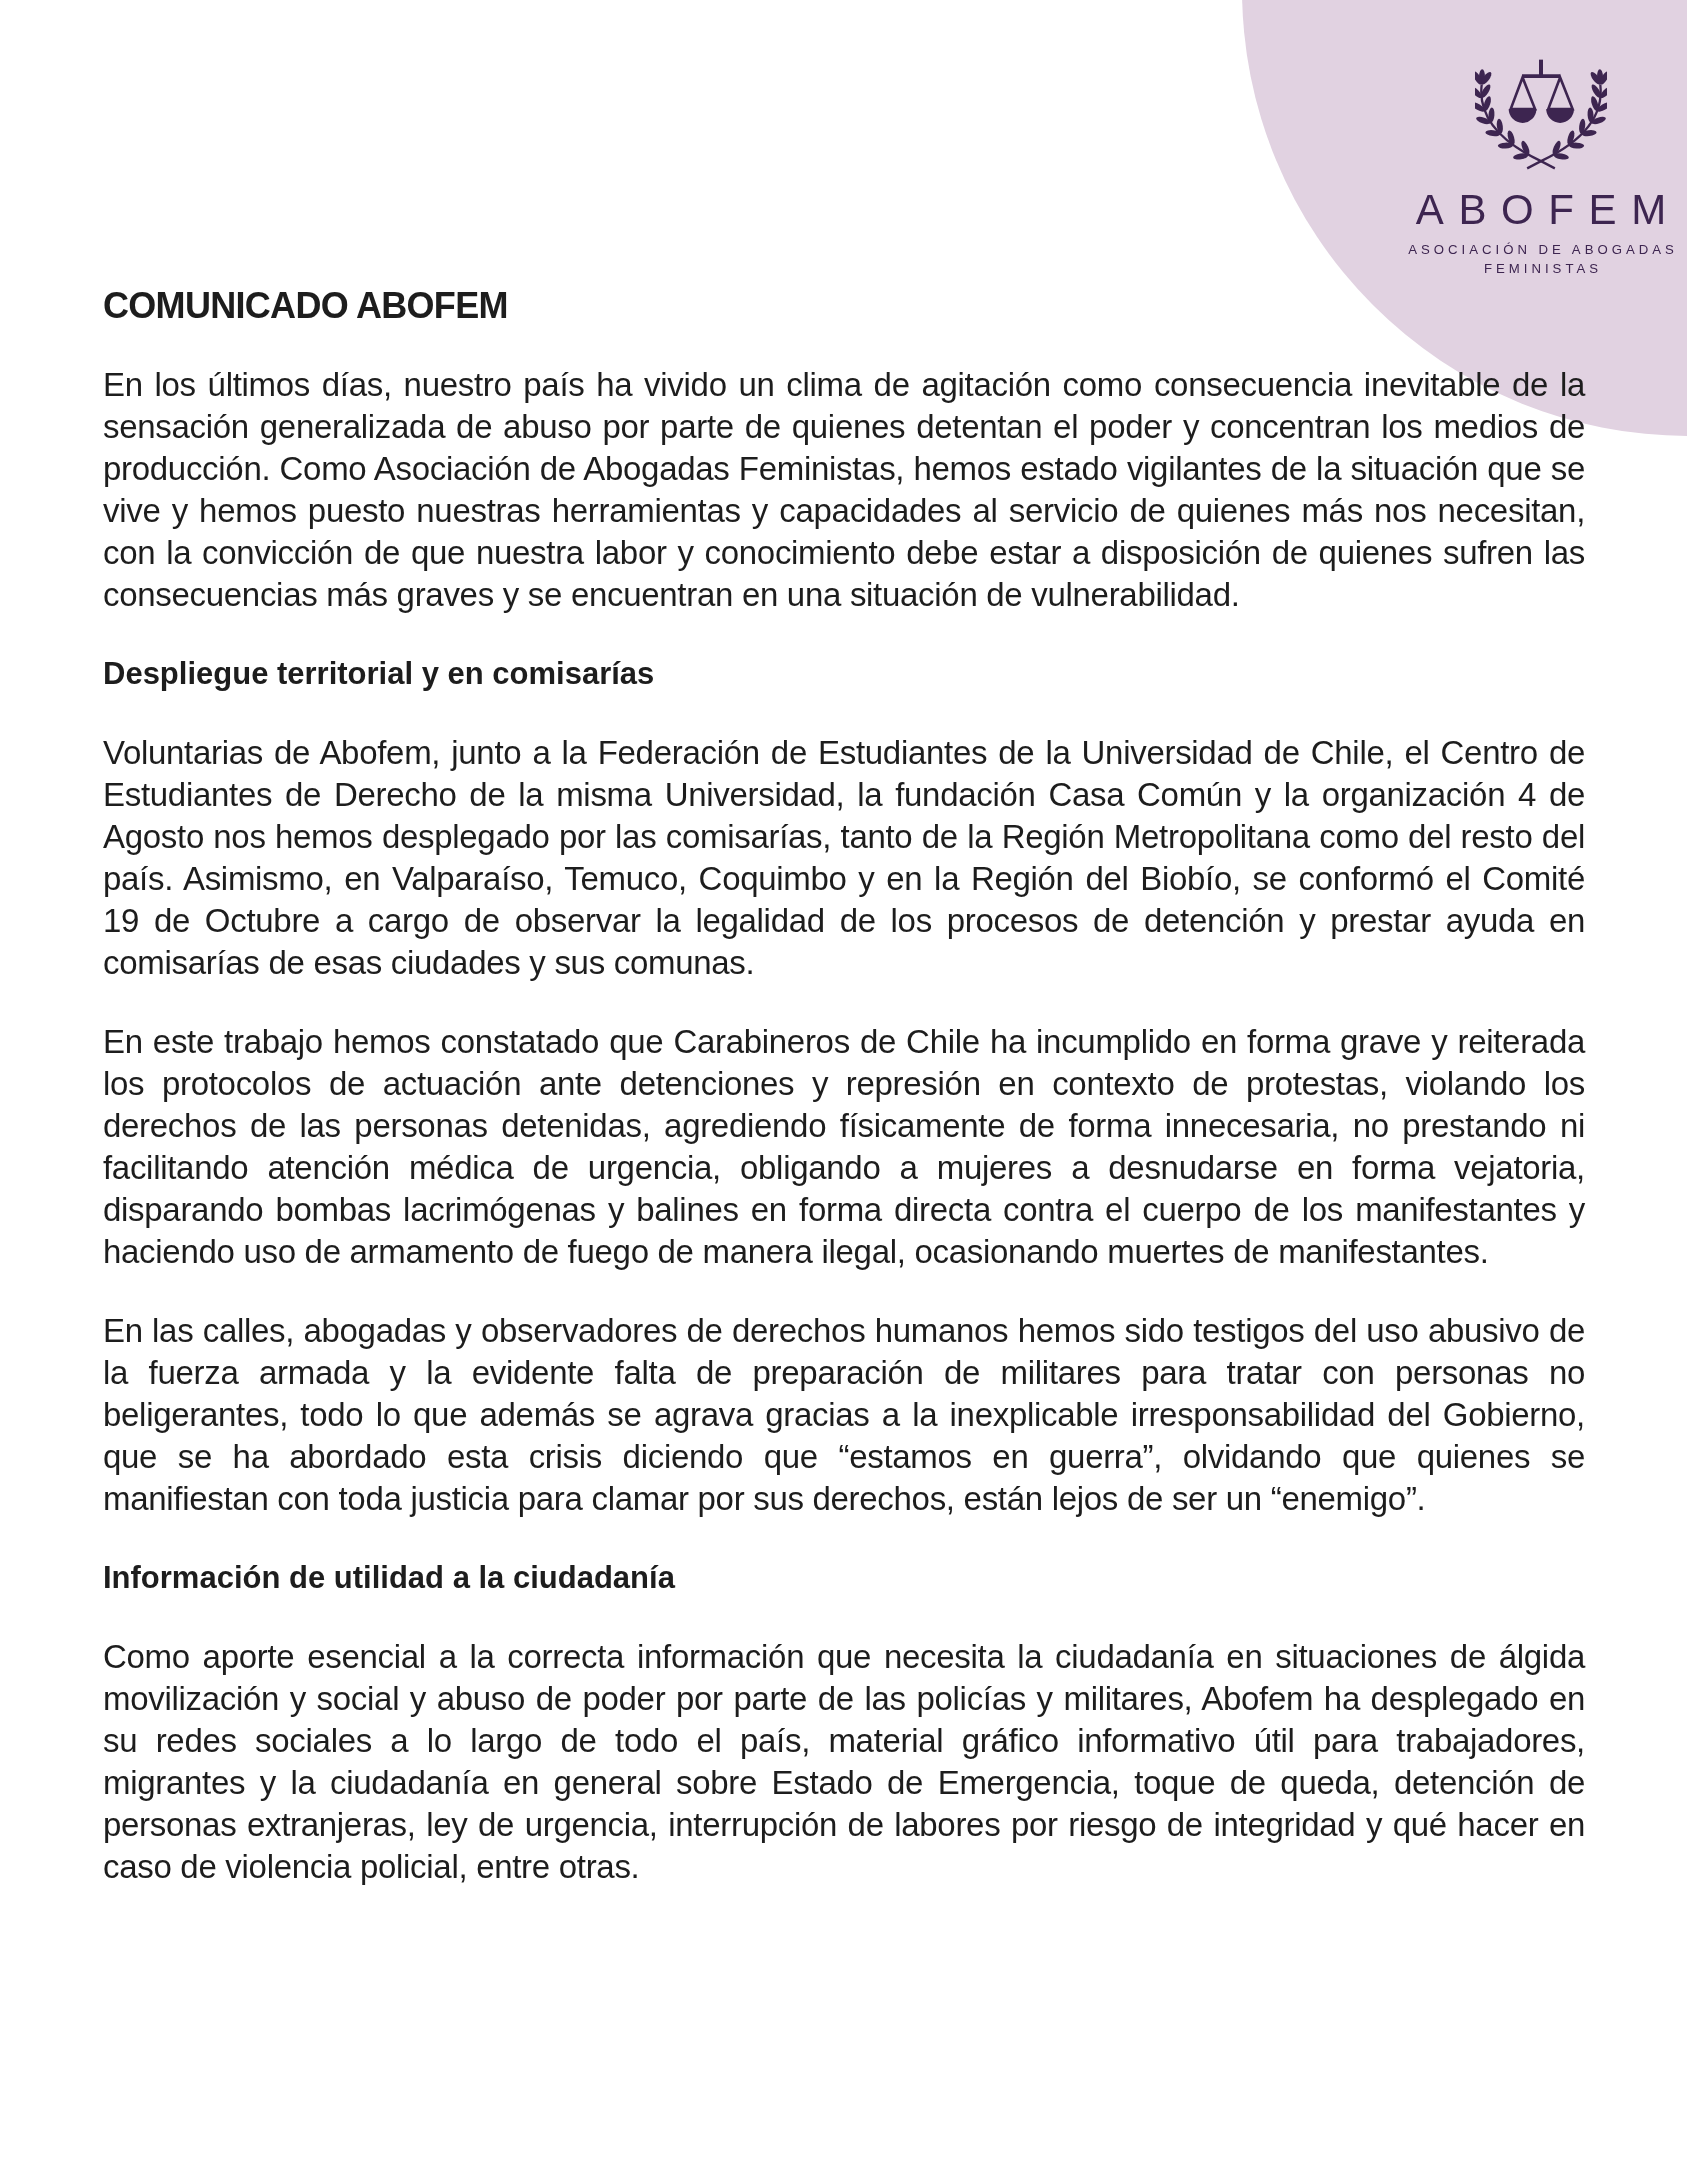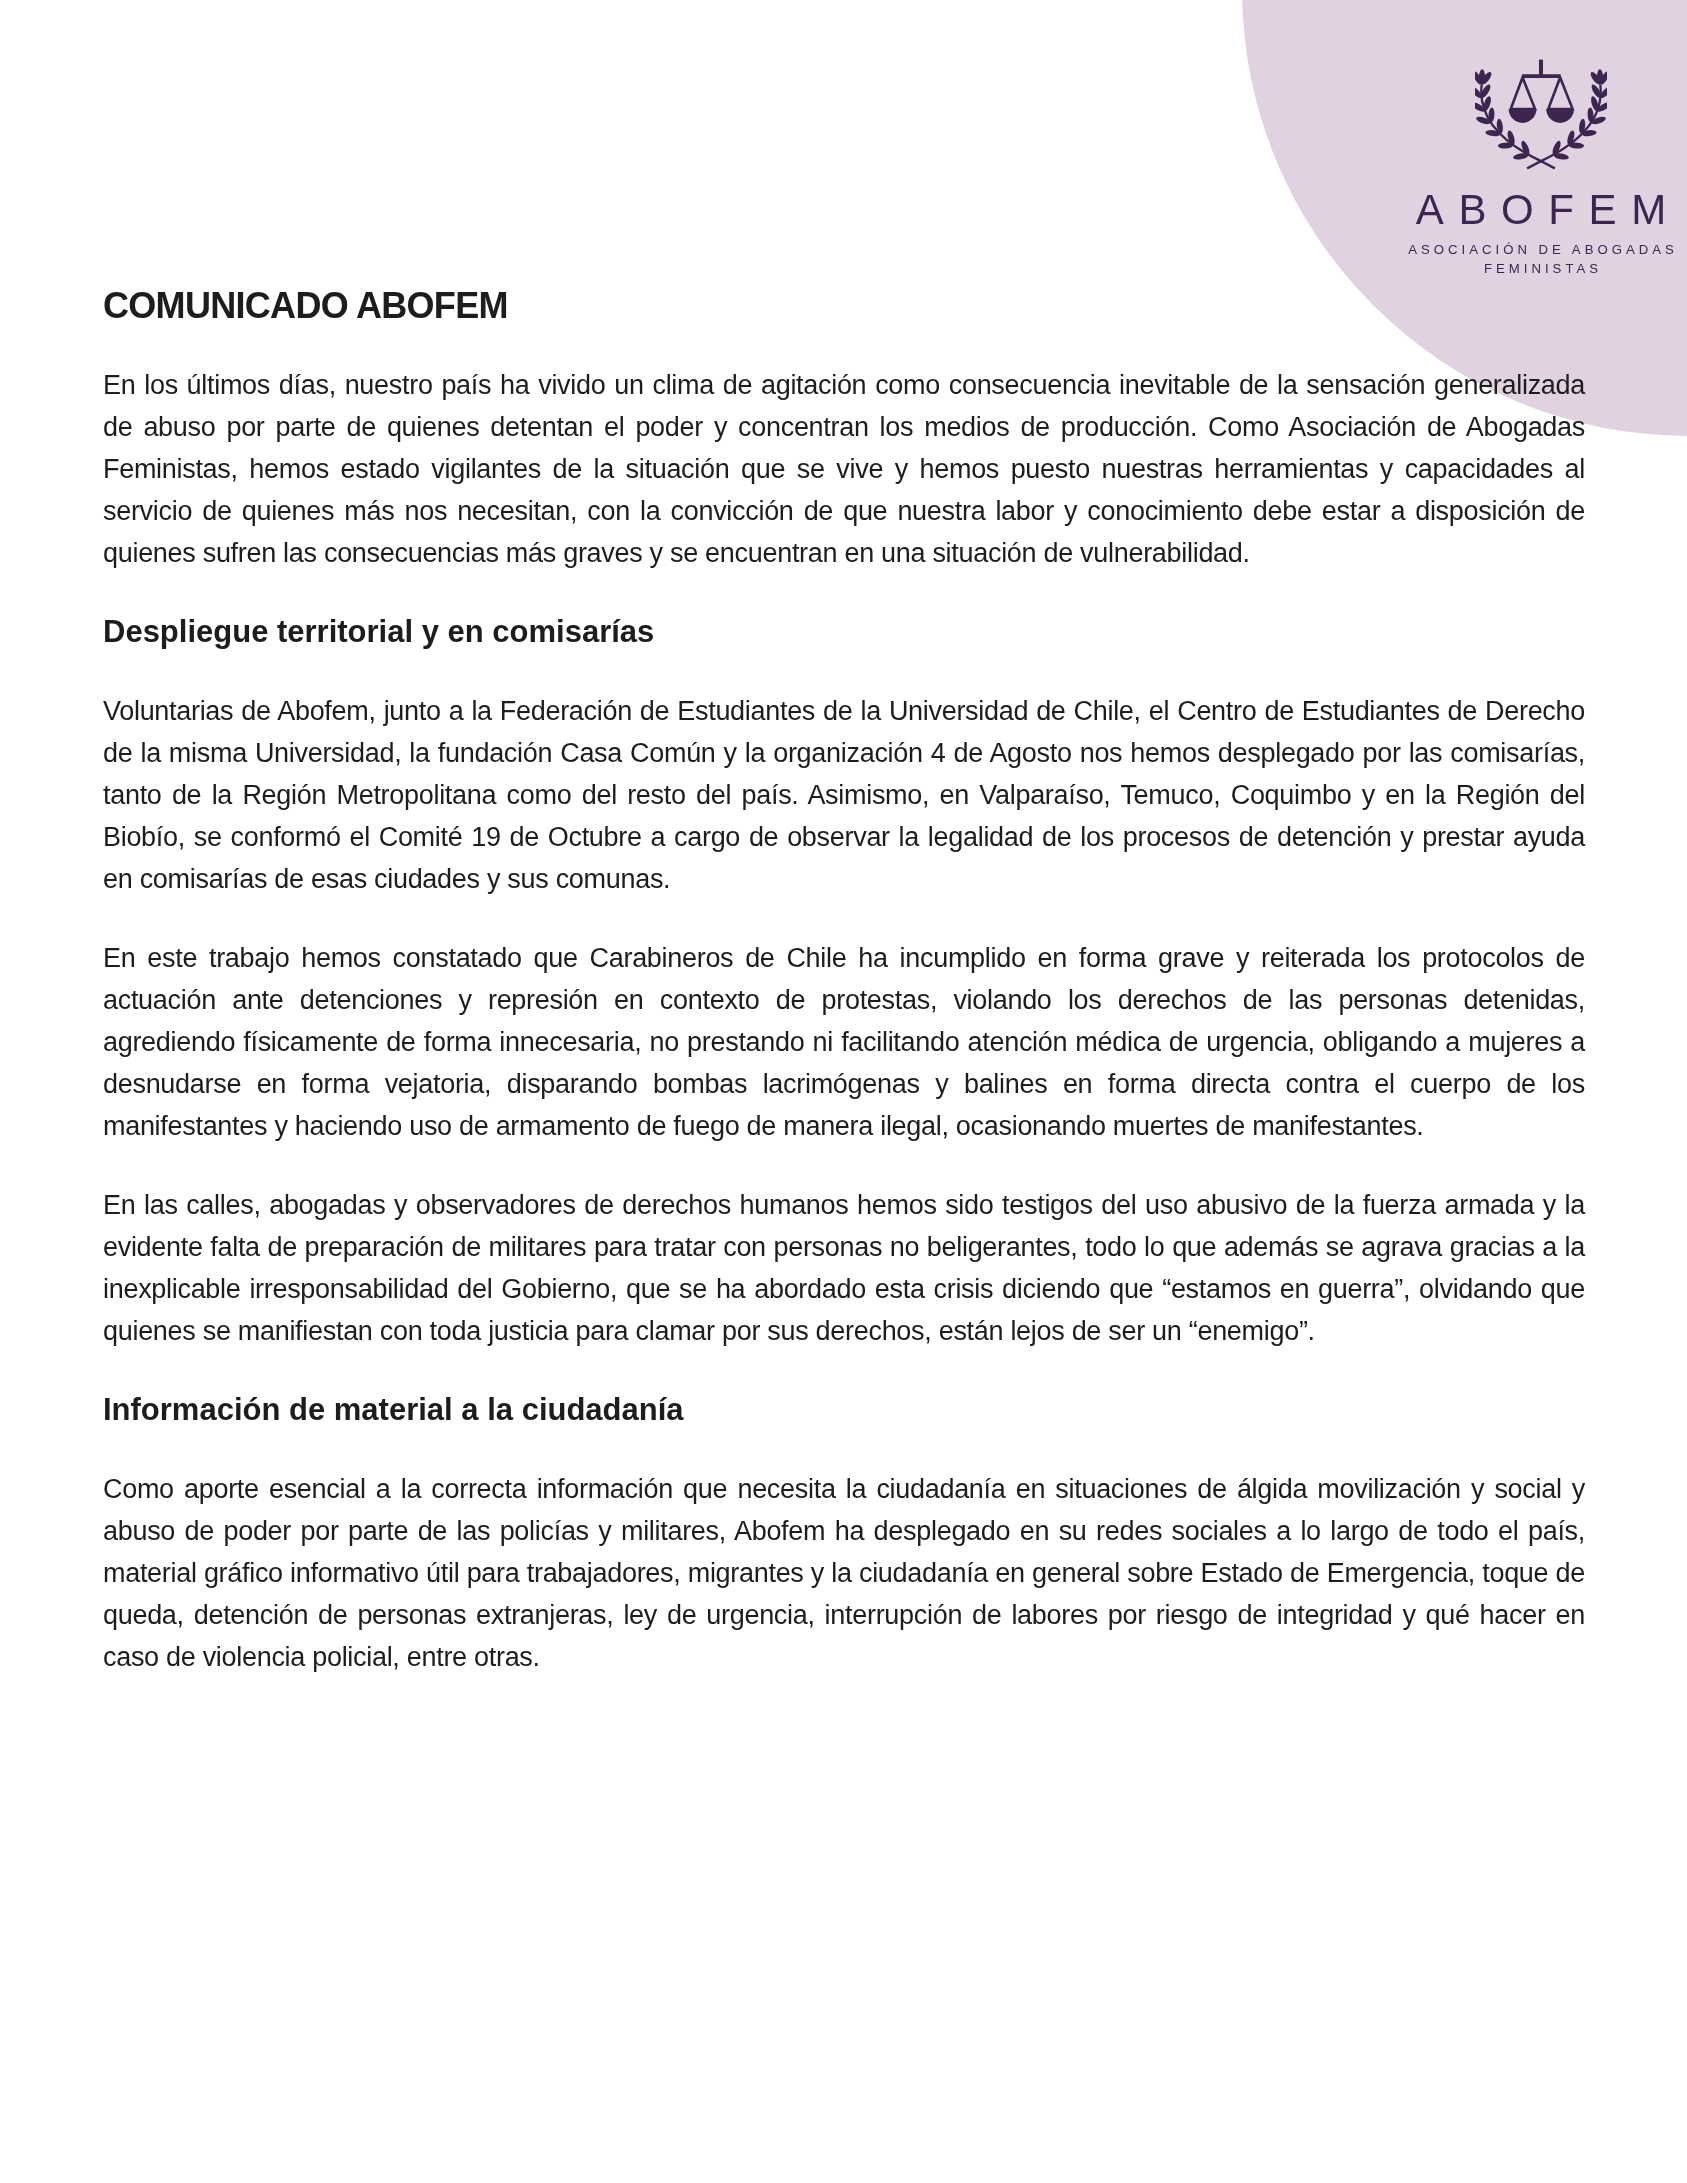--- a/index.html
+++ b/index.html
@@ -64,21 +64,21 @@
     letter-spacing: -0.7px;
   }
   h2.section-heading {
     margin: 16px 0 37px 0;
     font-size: 31px;
     line-height: 42px;
     font-weight: bold;
   }
   p.body-par {
     margin: 0 0 37px 0;
-    font-size: 27px;
+    font-size: 33px;
     line-height: 42px;
     text-align: justify;
     letter-spacing: -0.3px;
   }
 </style>
 </head>
 <body>
 
 <div class="page">
 
@@ -154,20 +154,20 @@
     <p class="body-par">En los últimos días, nuestro país ha vivido un clima de agitación como consecuencia inevitable de la sensación generalizada de abuso por parte de quienes detentan el poder y concentran los medios de producción. Como Asociación de Abogadas Feministas, hemos estado vigilantes de la situación que se vive y hemos puesto nuestras herramientas y capacidades al servicio de quienes más nos necesitan, con la convicción de que nuestra labor y conocimiento debe estar a disposición de quienes sufren las consecuencias más graves y se encuentran en una situación de vulnerabilidad.</p>
 
     <h2 class="section-heading">Despliegue territorial y en comisarías</h2>
 
     <p class="body-par">Voluntarias de Abofem, junto a la Federación de Estudiantes de la Universidad de Chile, el Centro de Estudiantes de Derecho de la misma Universidad, la fundación Casa Común y la organización 4 de Agosto nos hemos desplegado por las comisarías, tanto de la Región Metropolitana como del resto del país. Asimismo, en Valparaíso, Temuco, Coquimbo y en la Región del Biobío, se conformó el Comité 19 de Octubre a cargo de observar la legalidad de los procesos de detención y prestar ayuda en comisarías de esas ciudades y sus comunas.</p>
 
     <p class="body-par">En este trabajo hemos constatado que Carabineros de Chile ha incumplido en forma grave y reiterada los protocolos de actuación ante detenciones y represión en contexto de protestas, violando los derechos de las personas detenidas, agrediendo físicamente de forma innecesaria, no prestando ni facilitando atención médica de urgencia, obligando a mujeres a desnudarse en forma vejatoria, disparando bombas lacrimógenas y balines en forma directa contra el cuerpo de los manifestantes y haciendo uso de armamento de fuego de manera ilegal, ocasionando muertes de manifestantes.</p>
 
     <p class="body-par">En las calles, abogadas y observadores de derechos humanos hemos sido testigos del uso abusivo de la fuerza armada y la evidente falta de preparación de militares para tratar con personas no beligerantes, todo lo que además se agrava gracias a la inexplicable irresponsabilidad del Gobierno, que se ha abordado esta crisis diciendo que “estamos en guerra”, olvidando que quienes se manifiestan con toda justicia para clamar por sus derechos, están lejos de ser un “enemigo”.</p>
 
-    <h2 class="section-heading">Información de material a la ciudadanía</h2>
+    <h2 class="section-heading">Información de utilidad a la ciudadanía</h2>
 
     <p class="body-par">Como aporte esencial a la correcta información que necesita la ciudadanía en situaciones de álgida movilización y social y abuso de poder por parte de las policías y militares, Abofem ha desplegado en su redes sociales a lo largo de todo el país, material gráfico informativo útil para trabajadores, migrantes y la ciudadanía en general sobre Estado de Emergencia, toque de queda, detención de personas extranjeras, ley de urgencia, interrupción de labores por riesgo de integridad y qué hacer en caso de violencia policial, entre otras.</p>
 
   </div>
 
 </div>
 
 
 </body></html>

